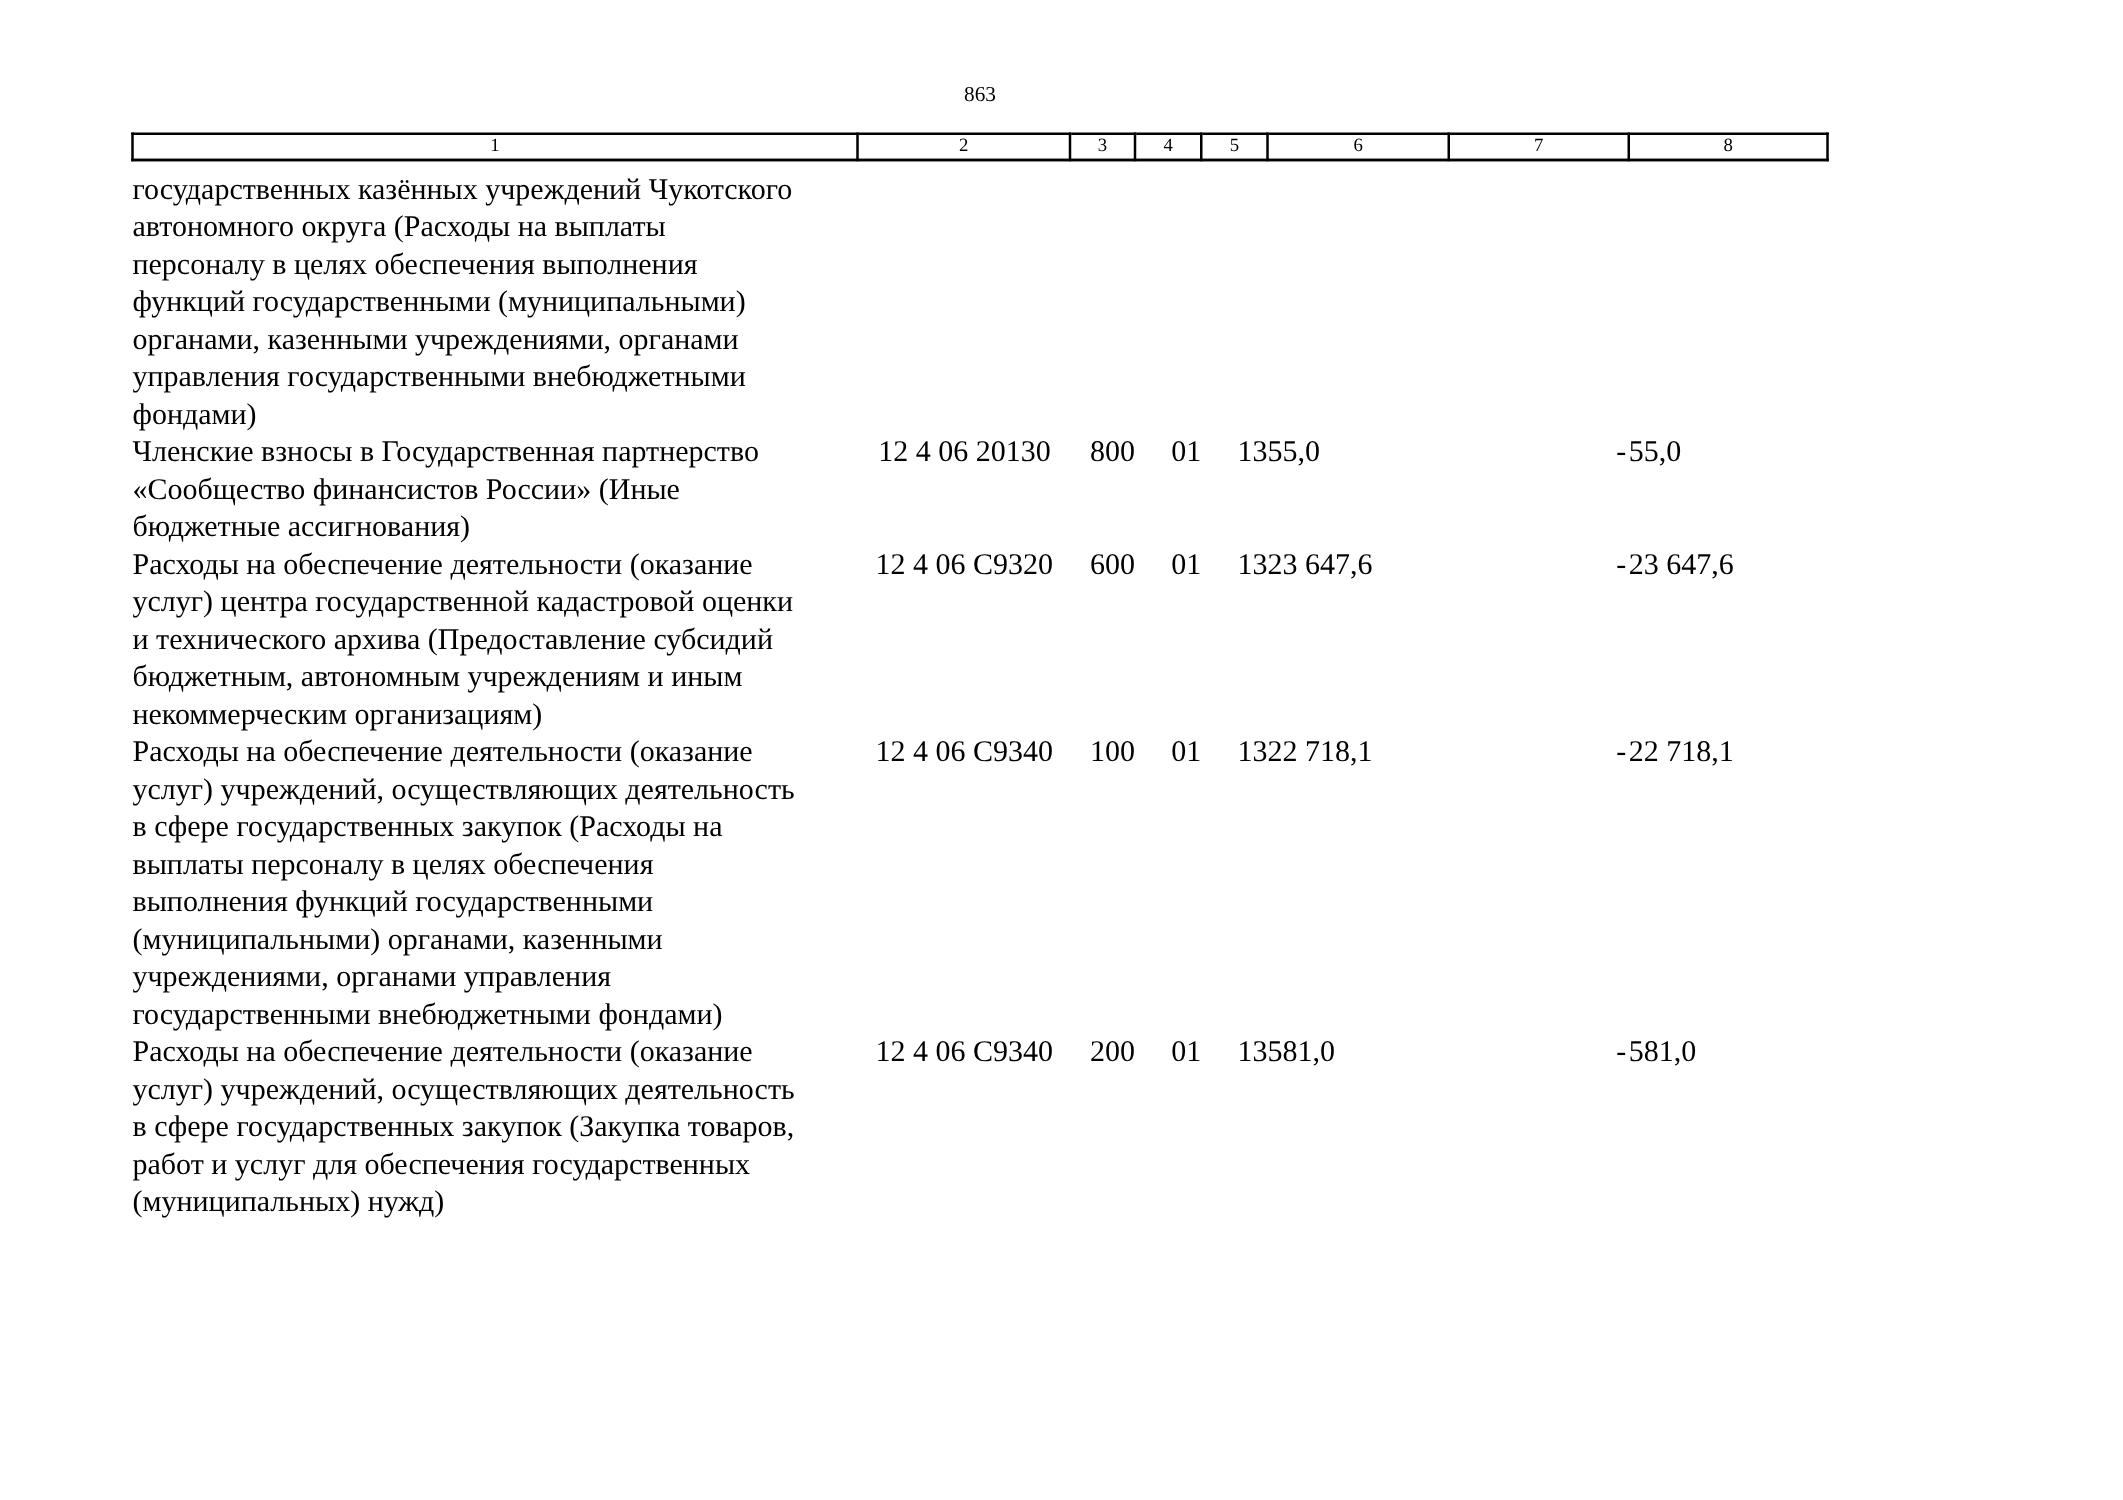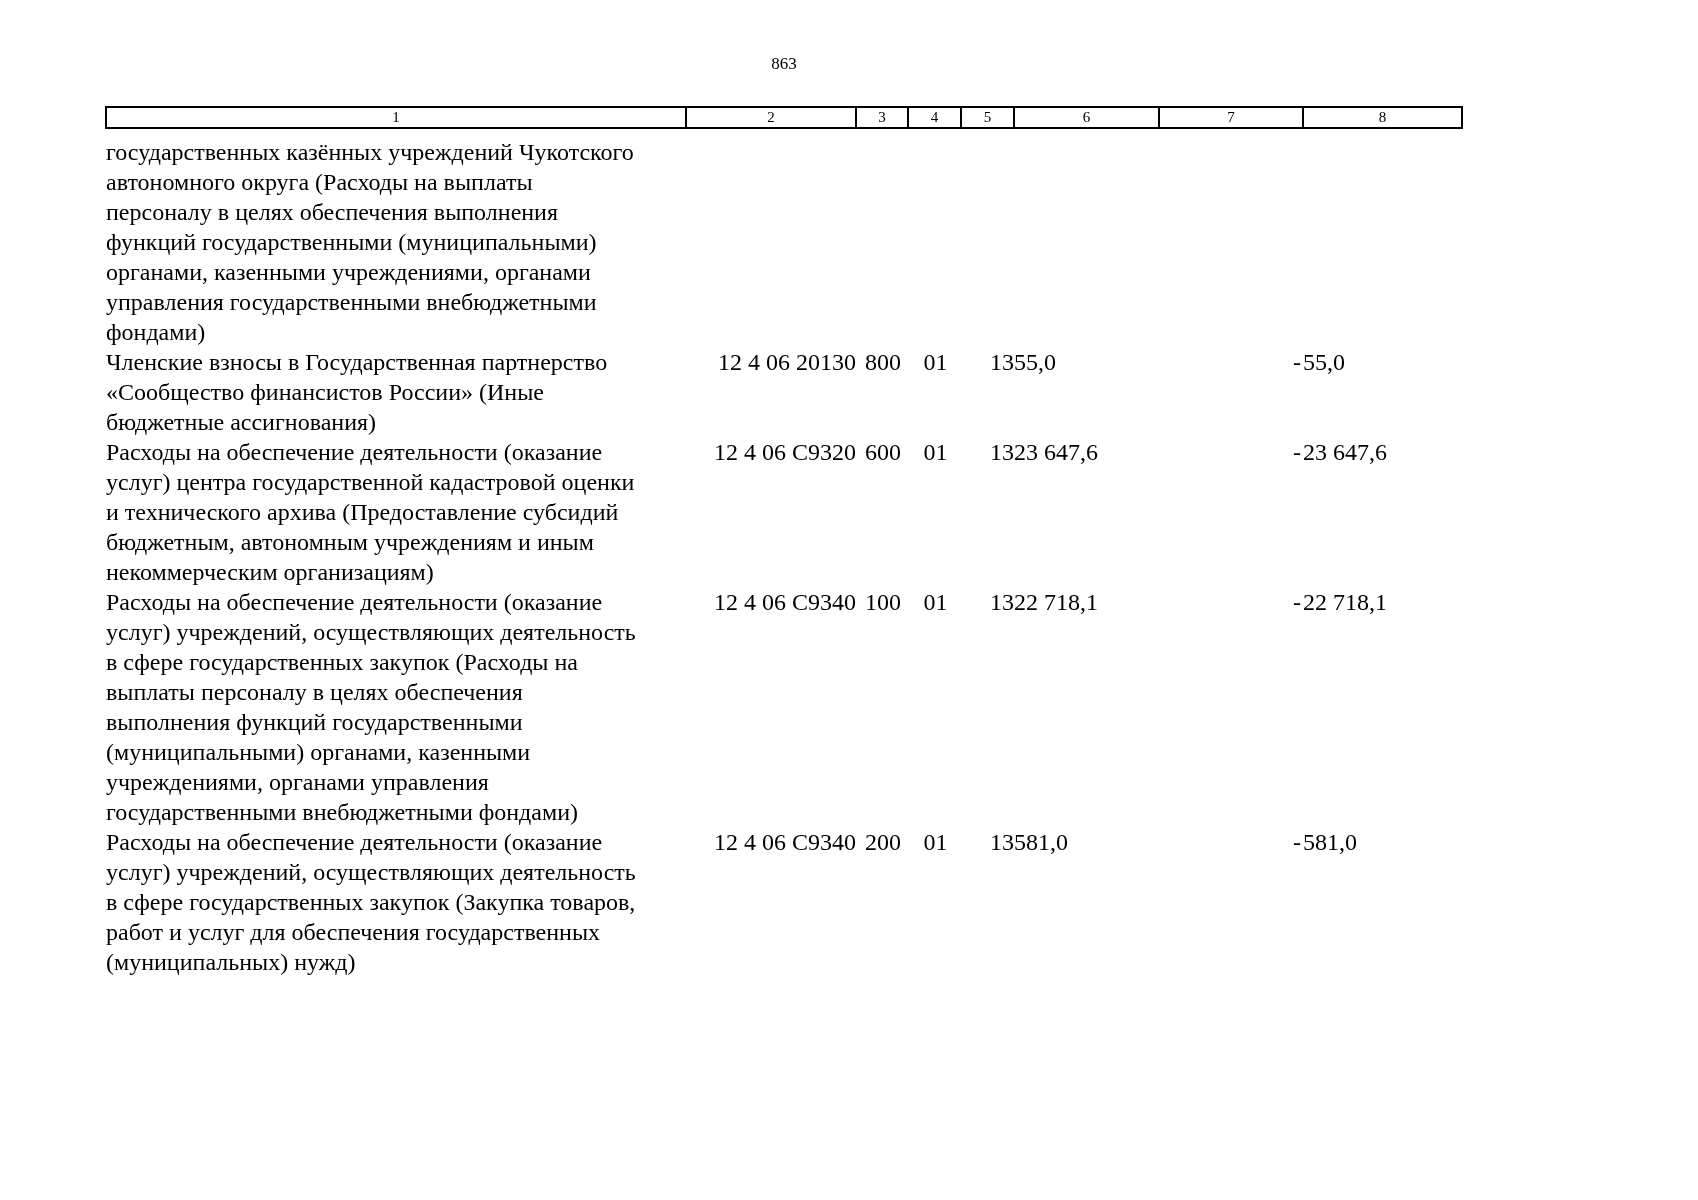--- a/index.html
+++ b/index.html
@@ -10,21 +10,21 @@
     body {
       width: 1698px;
       height: 1200px;
       position: relative;
       overflow: hidden;
       font-family: "Liberation Serif", "DejaVu Serif", serif;
       color: #000000;
     }
     .page-number {
       position: absolute;
-      top: 54px;
+      top: 66px;
       left: 0;
       width: 1568px;
       text-align: center;
       font-size: 17px;
     }
     table.budget {
       position: absolute;
       top: 106px;
       left: 105px;
       border-collapse: collapse;
@@ -53,22 +53,22 @@
       font-size: 24px;
       line-height: 30px;
       padding: 0;
       vertical-align: top;
       white-space: nowrap;
     }
     tbody td.desc {
       white-space: normal;
       padding-right: 2px;
     }
-    tbody td.code { text-align: right; padding-left: 1px; }
-    tbody td.small { text-align: center; padding-left: 2px; }
+    tbody td.code { text-align: center; padding-left: 1px; }
+    tbody td.small { text-align: right; padding-left: 2px; }
     tbody td.c5v { text-align: right; padding-left: 2px; }
     tbody td.num { text-align: left; }
     tbody td.dash { text-align: right; padding-right: 2px; }
     tbody tr.bold td { font-weight: bold; }
     tbody tr.first td { padding-top: 8px; }
     .line { display: block; }
   </style>
 </head>
 <body>
 

